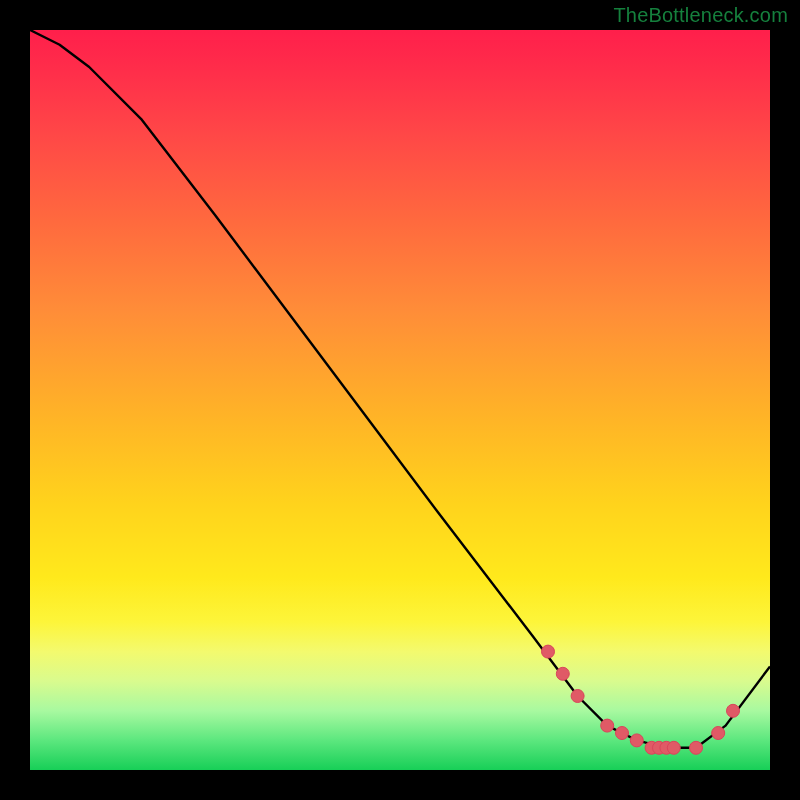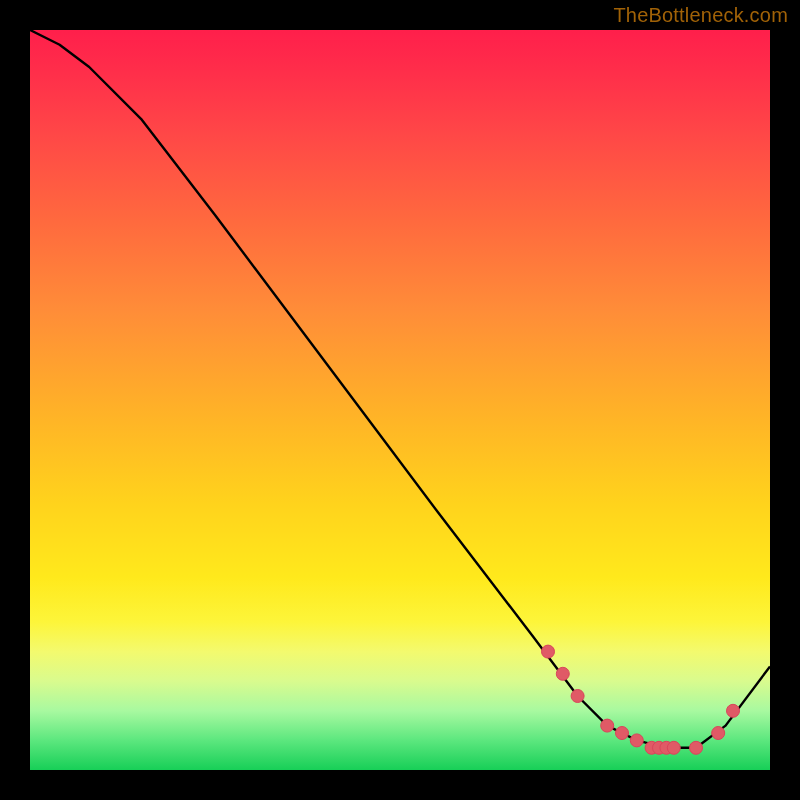--- a/index.html
+++ b/index.html
@@ -14,21 +14,21 @@
   .frame {
     position: relative;
     width: 800px;
     height: 800px;
     background: #000;
   }
   .watermark {
     position: absolute;
     top: 4px;
     right: 12px;
-    color: #a16207;
+    color: #15803d;
     font-size: 20px;
     font-weight: 500;
     letter-spacing: 0.2px;
     user-select: none;
   }
   .plot-area {
     position: absolute;
     left: 30px;
     top: 30px;
     width: 740px;

